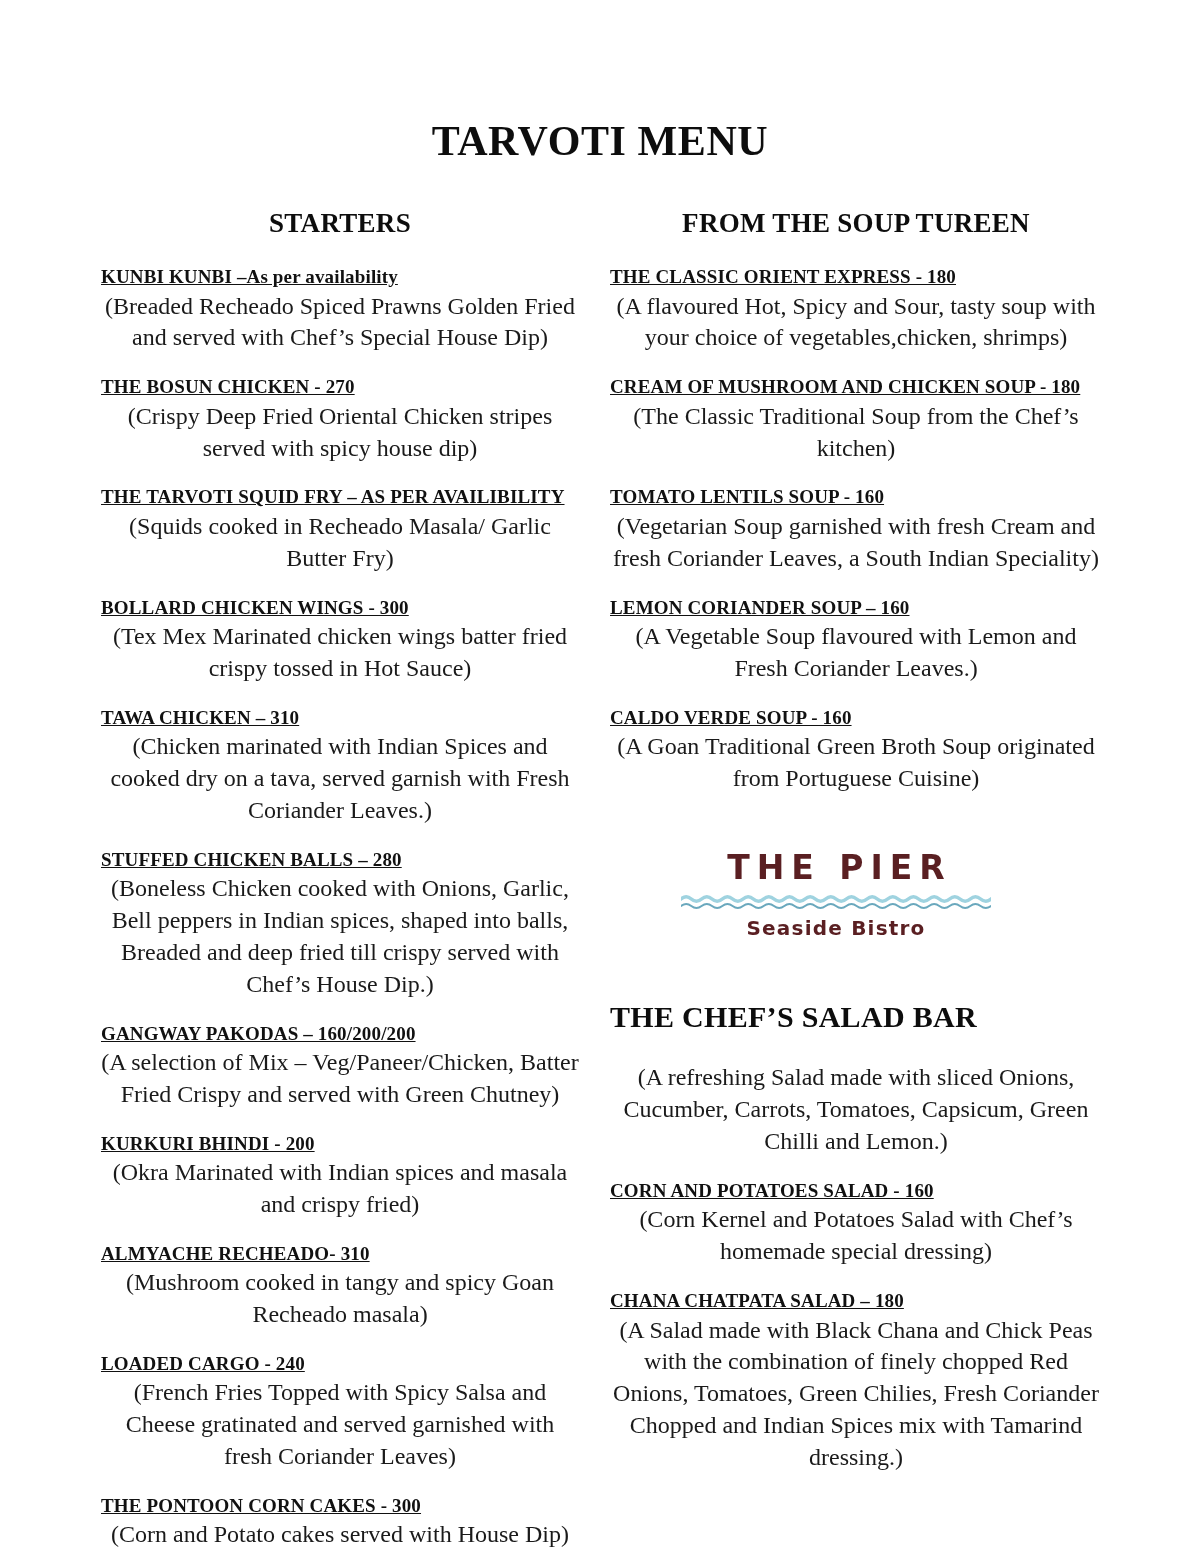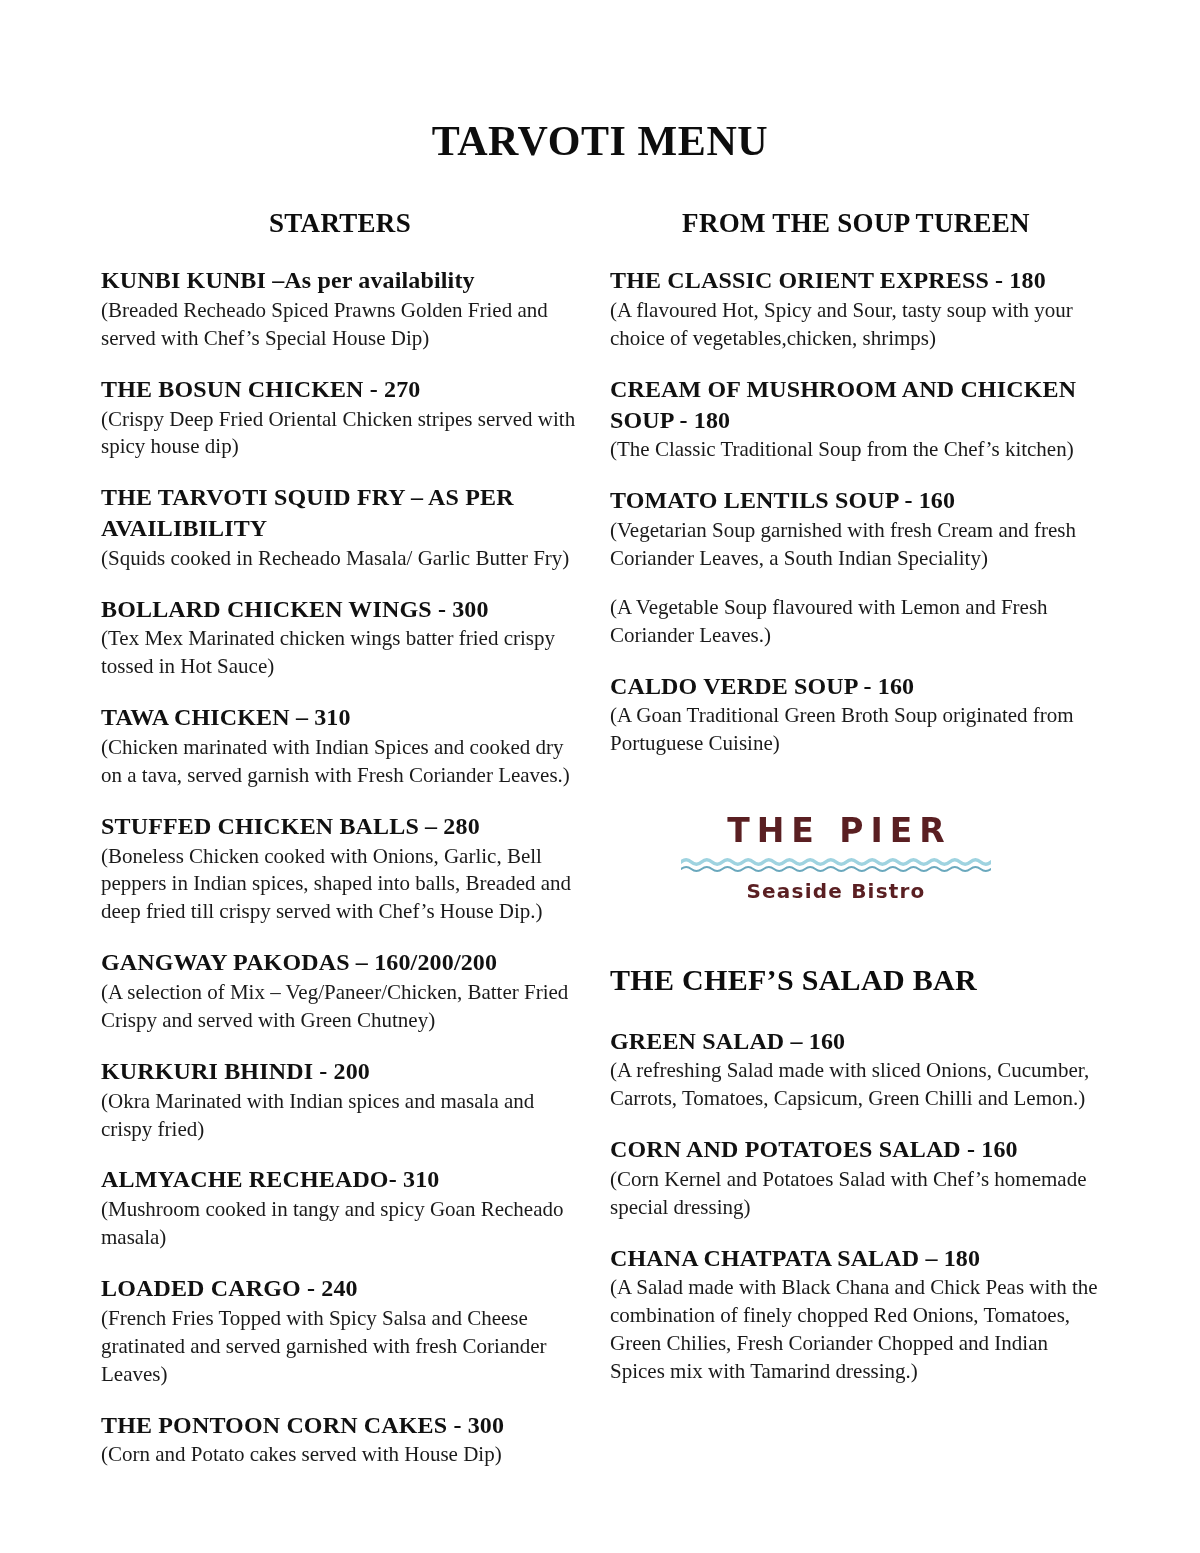--- a/index.html
+++ b/index.html
@@ -62,34 +62,36 @@
     margin-top: 0;
     margin-bottom: 28px;
   }
 
   .item {
     margin-bottom: 21px;
   }
   .item:last-child { margin-bottom: 0; }
 
   .item-name {
-    font-size: 24px;
+    font-size: 19px;
     font-weight: bold;
     letter-spacing: 0.15px;
     line-height: 1.28;
     color: #111111;
     margin: 0 0 1px 0;
+    text-decoration: underline;
   }
 
   .item-desc {
-    font-size: 21px;
+    font-size: 24px;
     font-weight: normal;
     line-height: 1.33;
     color: #1a1a1a;
     margin: 0;
+    text-align: center;
   }
 
   
   .logo-block {
     margin: 56px 0 0 0;
     text-align: center;
     padding-right: 40px;
   }
   .logo-wordmark {
     font-family: "DejaVu Sans", "Liberation Sans", sans-serif;
@@ -191,20 +193,21 @@
           </div>
           <div class="item">
             <p class="item-name">CREAM OF MUSHROOM AND CHICKEN SOUP - 180</p>
             <p class="item-desc">(The Classic Traditional Soup from the Chef’s kitchen)</p>
           </div>
           <div class="item">
             <p class="item-name">TOMATO LENTILS SOUP - 160</p>
             <p class="item-desc">(Vegetarian Soup garnished with fresh Cream and fresh Coriander Leaves, a South Indian Speciality)</p>
           </div>
           <div class="item">
+            <p class="item-name">LEMON CORIANDER SOUP – 160</p>
             <p class="item-desc">(A Vegetable Soup flavoured with Lemon and Fresh Coriander Leaves.)</p>
           </div>
           <div class="item">
             <p class="item-name">CALDO VERDE SOUP - 160</p>
             <p class="item-desc">(A Goan Traditional Green Broth Soup originated from Portuguese Cuisine)</p>
           </div>
         </div>
       </section>
 
       <div class="logo-block">
@@ -213,21 +216,20 @@
           <path d="M0 6 Q 5.2 1.5, 10.3 6 T 20.6 6 T 31 6 T 41.3 6 T 51.6 6 T 62 6 T 72.3 6 T 82.6 6 T 93 6 T 103.3 6 T 113.6 6 T 124 6 T 134.3 6 T 144.6 6 T 155 6 T 165.3 6 T 175.6 6 T 186 6 T 196.3 6 T 206.6 6 T 217 6 T 227.3 6 T 237.6 6 T 248 6 T 258.3 6 T 268.6 6 T 279 6 T 289.3 6 T 299.6 6 T 310 6" fill="none" stroke="#9fd3e0" stroke-width="3.6" stroke-linecap="round"></path>
           <path d="M0 13 Q 5.2 9, 10.3 13 T 20.6 13 T 31 13 T 41.3 13 T 51.6 13 T 62 13 T 72.3 13 T 82.6 13 T 93 13 T 103.3 13 T 113.6 13 T 124 13 T 134.3 13 T 144.6 13 T 155 13 T 165.3 13 T 175.6 13 T 186 13 T 196.3 13 T 206.6 13 T 217 13 T 227.3 13 T 237.6 13 T 248 13 T 258.3 13 T 268.6 13 T 279 13 T 289.3 13 T 299.6 13 T 310 13" fill="none" stroke="#6aa8bd" stroke-width="2" stroke-linecap="round"></path>
         </svg>
         <p class="logo-tagline">Seaside Bistro</p>
       </div>
 
       <section class="salad-section">
         <h2 class="section-heading left salad-bar">THE CHEF’S SALAD BAR</h2>
         <div class="items">
           <div class="item">
-            <p class="item-name">GREEN SALAD – 160</p>
             <p class="item-desc">(A refreshing Salad made with sliced Onions, Cucumber, Carrots, Tomatoes, Capsicum, Green Chilli and Lemon.)</p>
           </div>
           <div class="item">
             <p class="item-name">CORN AND POTATOES SALAD - 160</p>
             <p class="item-desc">(Corn Kernel and Potatoes Salad with Chef’s homemade special dressing)</p>
           </div>
           <div class="item">
             <p class="item-name">CHANA CHATPATA SALAD – 180</p>
             <p class="item-desc">(A Salad made with Black Chana and Chick Peas with the combination of finely chopped Red Onions, Tomatoes, Green Chilies, Fresh Coriander Chopped and Indian Spices mix with Tamarind dressing.)</p>
           </div>

